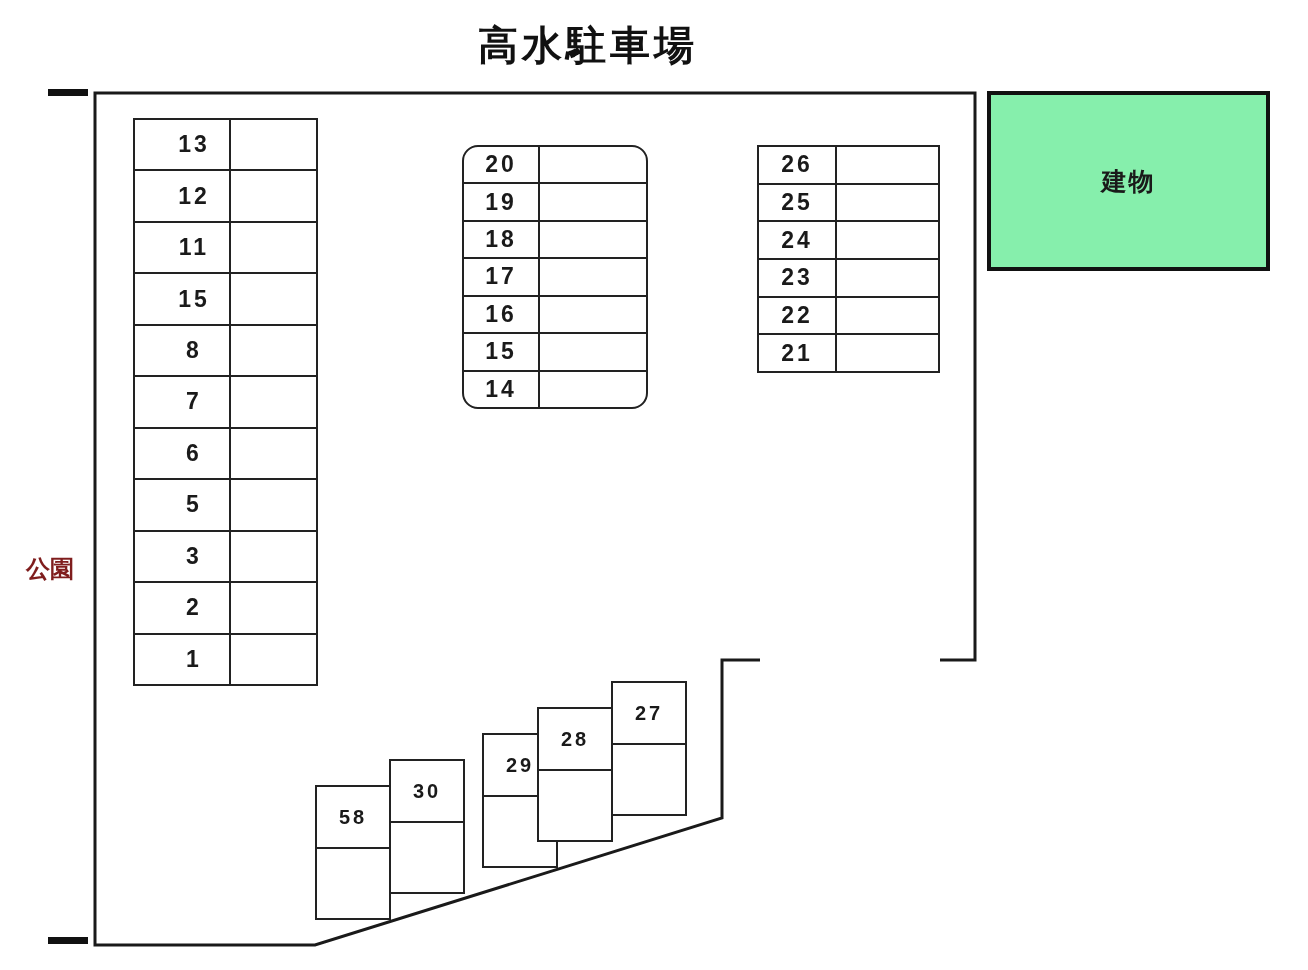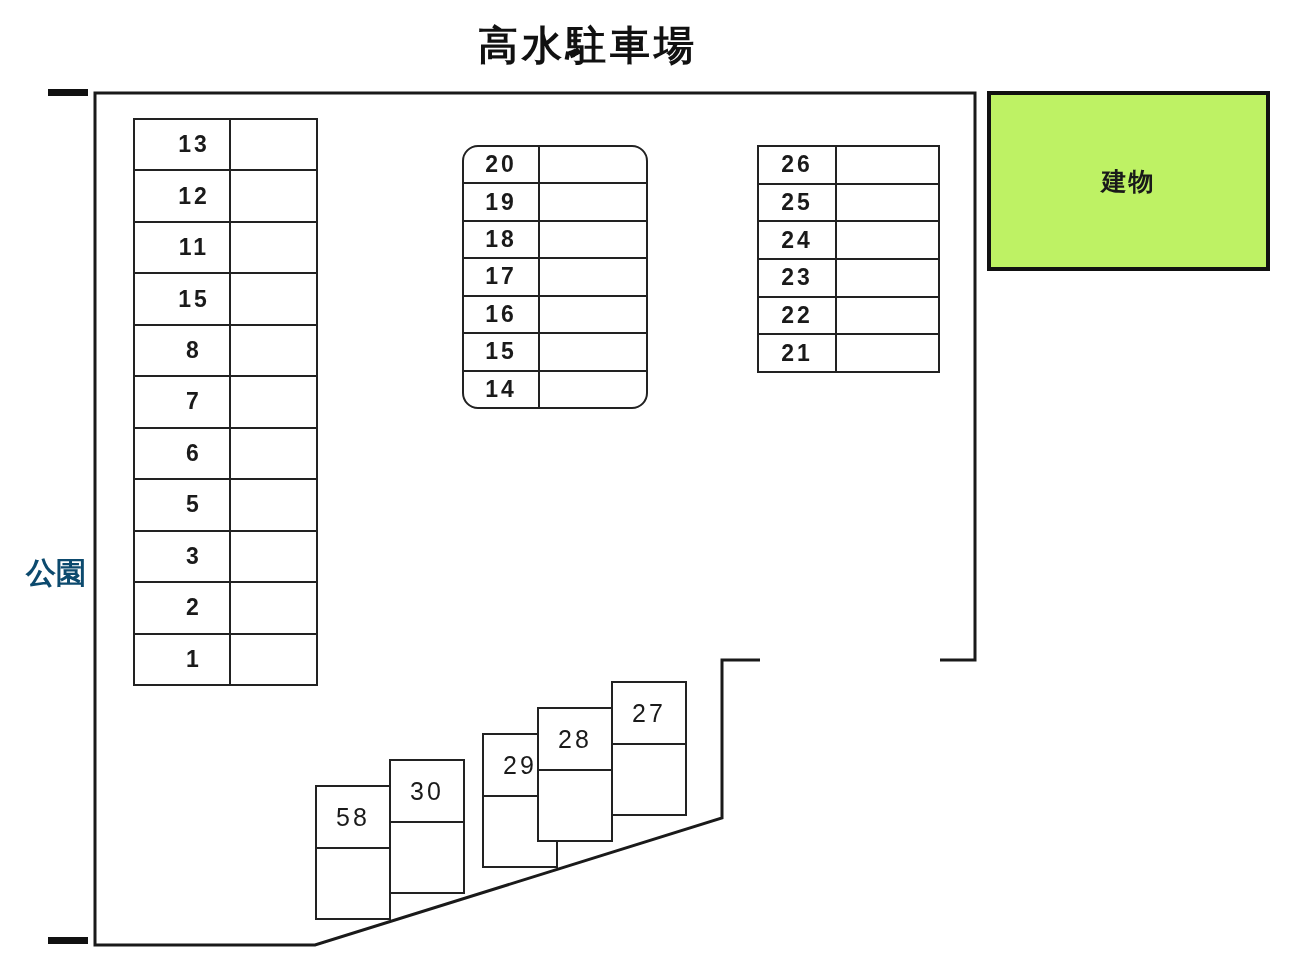--- a/index.html
+++ b/index.html
@@ -19,37 +19,37 @@
     font-size:40px;
     font-weight:700;
     letter-spacing:4px;
     color:#111;
     margin-left:8px;
   }
 
   .park-label {
     position:absolute;
     left:26px; top:553px;
-    font-size:30px;
-    font-weight:700;
-    color:#0c4a6e;
+    font-size:24px;
+    font-weight:700;
+    color:#7f1d1d;
   }
 
   .boundary {
     position:absolute;
     left:0; top:0;
     pointer-events:none;
   }
 
   .building {
     position:absolute;
     left:987px; top:91px;
     width:283px; height:180px;
     border:4px solid #111;
-    background:#bef264;
+    background:#86efac;
     display:flex;
     align-items:center;
     justify-content:center;
   }
   .building span {
     font-size:25px;
     font-weight:700;
     letter-spacing:2px;
   }
 
@@ -92,22 +92,22 @@
     background:#fff;
     display:flex;
     flex-direction:column;
   }
   .stair-num {
     height:62px;
     border-bottom:2px solid #222;
     display:flex;
     align-items:center;
     justify-content:center;
-    font-size:25px;
-    font-weight:400;
+    font-size:20px;
+    font-weight:700;
     letter-spacing:3px;
     text-align:right;
   }
   .stair-area { flex:1; }
 </style>
 </head>
 <body>
 
 <div>
 

